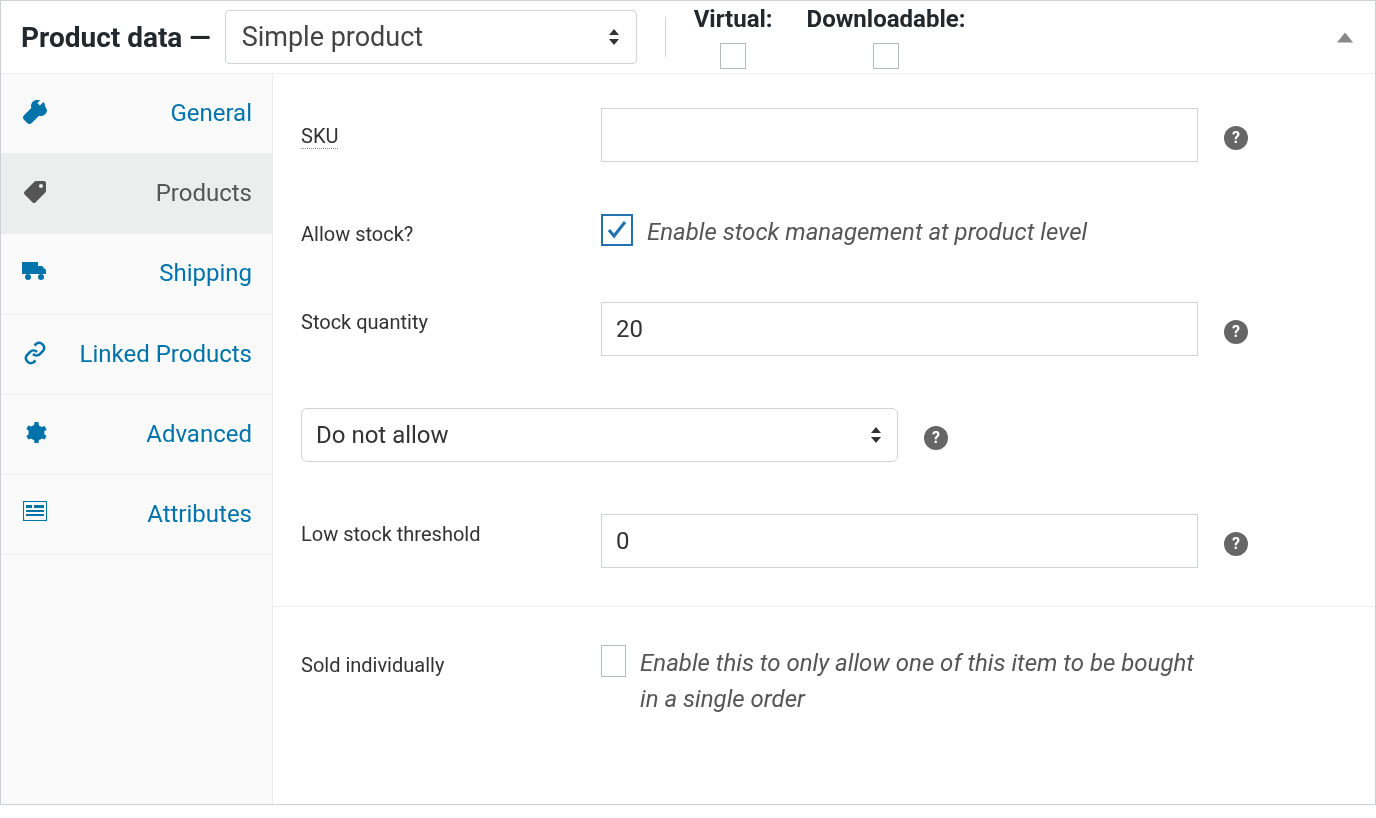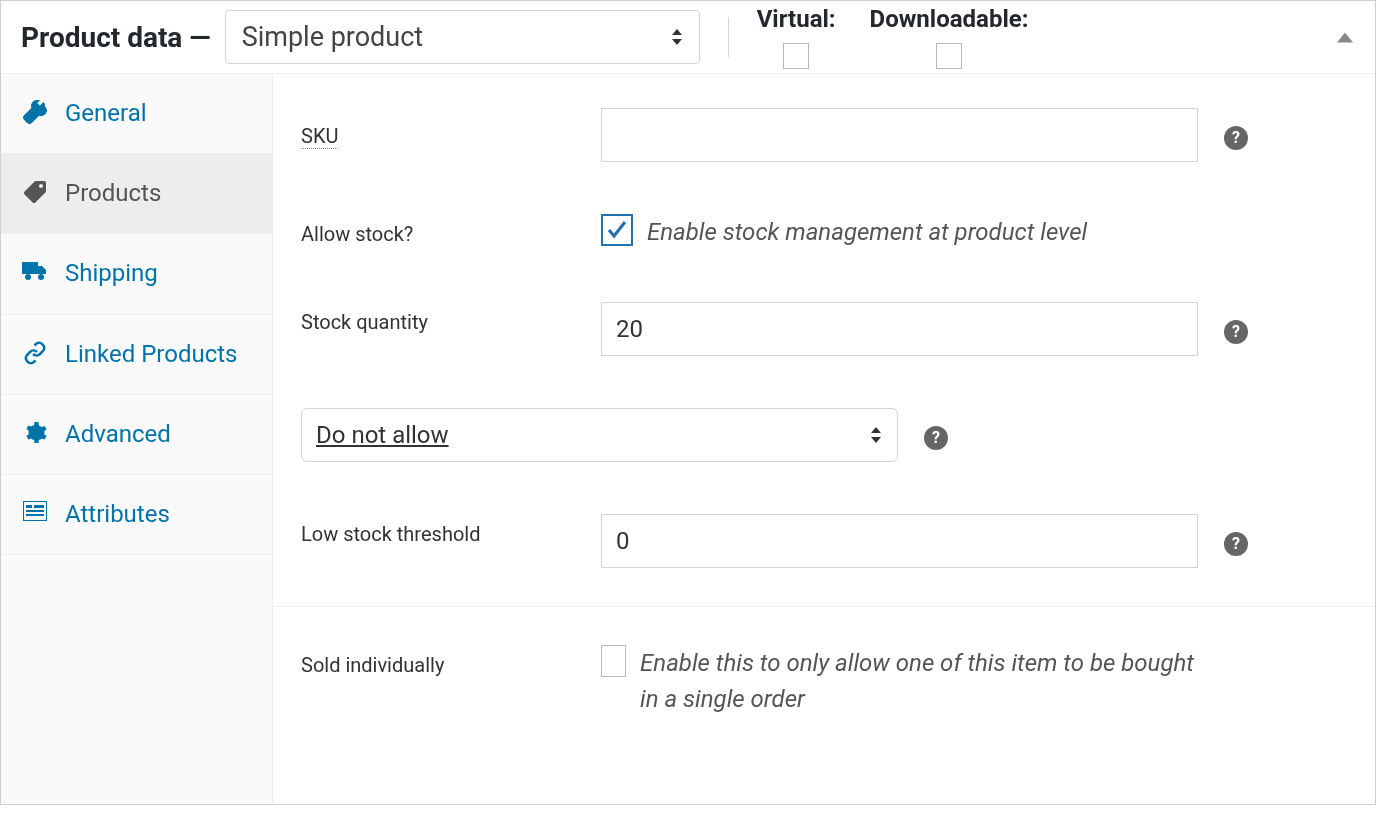--- a/index.html
+++ b/index.html
@@ -34,21 +34,21 @@
     font-size: 27px;
     padding: 10px 50px 10px 16px;
     border: 1px solid #d0d4d9;
     border-radius: 4px;
     background: #fff;
     appearance: none;
     -webkit-appearance: none;
     color: #444;
     font-family: inherit;
     outline: none;
-    width: 475px;
+    width: 412px;
   }
   .select-caret {
     position: absolute;
     right: 16px;
     top: 50%;
     transform: translateY(-50%);
     pointer-events: none;
   }
   .select-caret svg { display: block; }
   .vbar {
@@ -113,21 +113,21 @@
     color: #555;
   }
   .tabs .icon {
     flex: 0 0 28px;
     display: inline-flex;
     align-items: center;
     justify-content: center;
     margin-top: 2px;
   }
   .tabs .icon svg { display: block; }
-  .tabs .lbl { flex: 1; }
+  .tabs .lbl { flex: 1; text-align: right; }
   .content {
     flex: 1;
     background: #fff;
     padding: 8px 28px 30px 28px;
   }
   .form-row {
     display: flex;
     align-items: flex-start;
     padding: 26px 0;
   }
@@ -166,21 +166,20 @@
   }
   .form-row .select-wrap {
     position: relative;
     width: 597px;
   }
   .form-row .select-wrap select {
     appearance: none;
     -webkit-appearance: none;
     border-radius: 6px;
     padding-right: 40px;
-    text-decoration: underline;
   }
   .help {
     margin-left: 26px;
     margin-top: 14px;
   }
   .help-circle {
     width: 24px;
     height: 24px;
     border-radius: 50%;
     background: #666;

